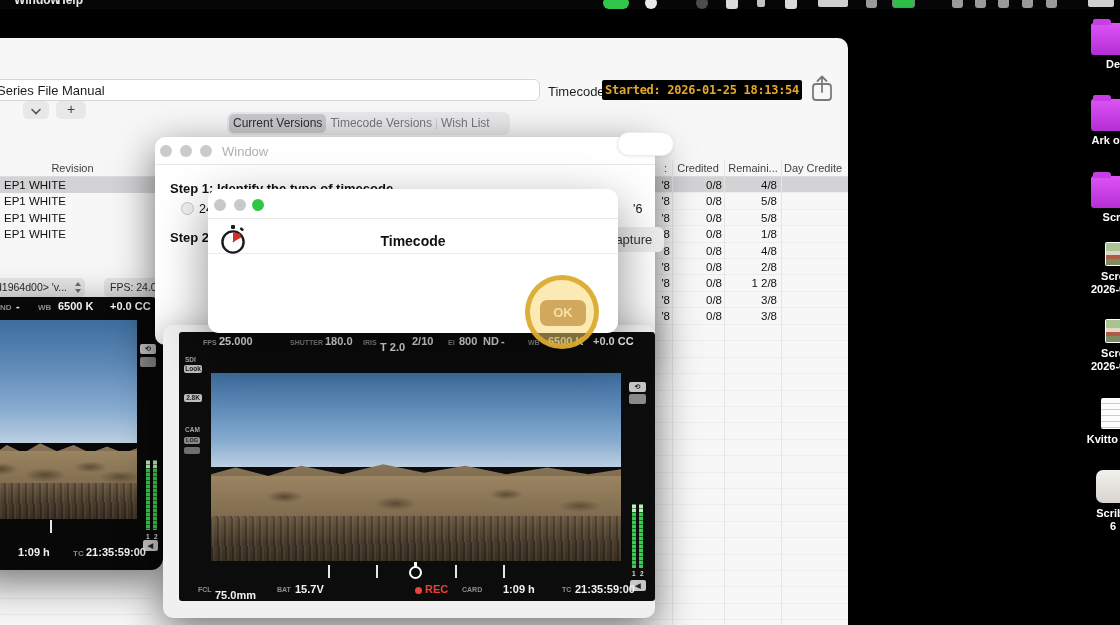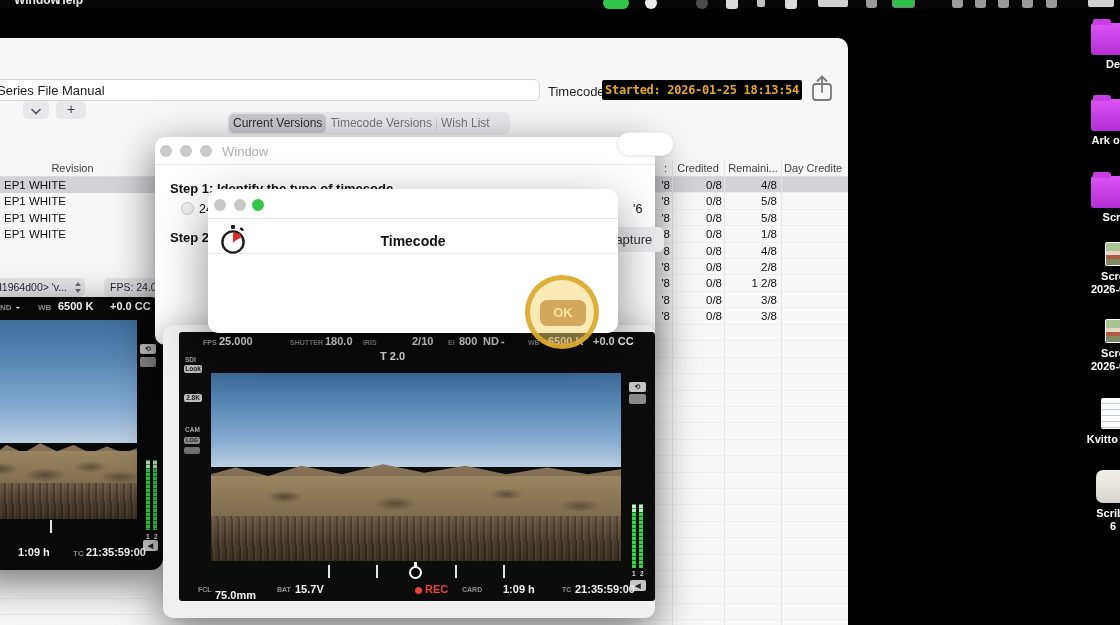--- a/index.html
+++ b/index.html
@@ -354,21 +354,21 @@
   <div class="partial-pill"></div>
 
   <div class="win vf-window">
     <div class="vf">
 
       <span class="vl" style="left:24px; top:7px">FPS</span>
       <span class="vv" style="left:40px; top:3px">25.000</span>
       <span class="vl" style="left:111px; top:7px">SHUTTER</span>
       <span class="vv" style="left:146px; top:3px">180.0</span>
       <span class="vl" style="left:184px; top:7px">IRIS</span>
-      <span class="vv" style="left:201px; top:18px">T 2.0</span>
+      <span class="vv" style="left:201px; top:9px">T 2.0</span>
       <span class="vv" style="left:233px; top:3px">2/10</span>
       <span class="vl" style="left:269px; top:7px">EI</span>
       <span class="vv" style="left:280px; top:3px">800</span>
       <span class="vv" style="left:304px; top:3px">ND</span>
       <span class="vv" style="left:322px; top:3px">-</span>
       <span class="vl" style="left:349px; top:7px">WB</span>
       <span class="vv" style="left:369px; top:3px">6500 K</span>
       <span class="vv" style="left:414px; top:3px">+0.0 CC</span>
 
       <span class="vl" style="left:6px; top:24px; font-size:6.5px; color:#a5a5a5">SDI</span>

